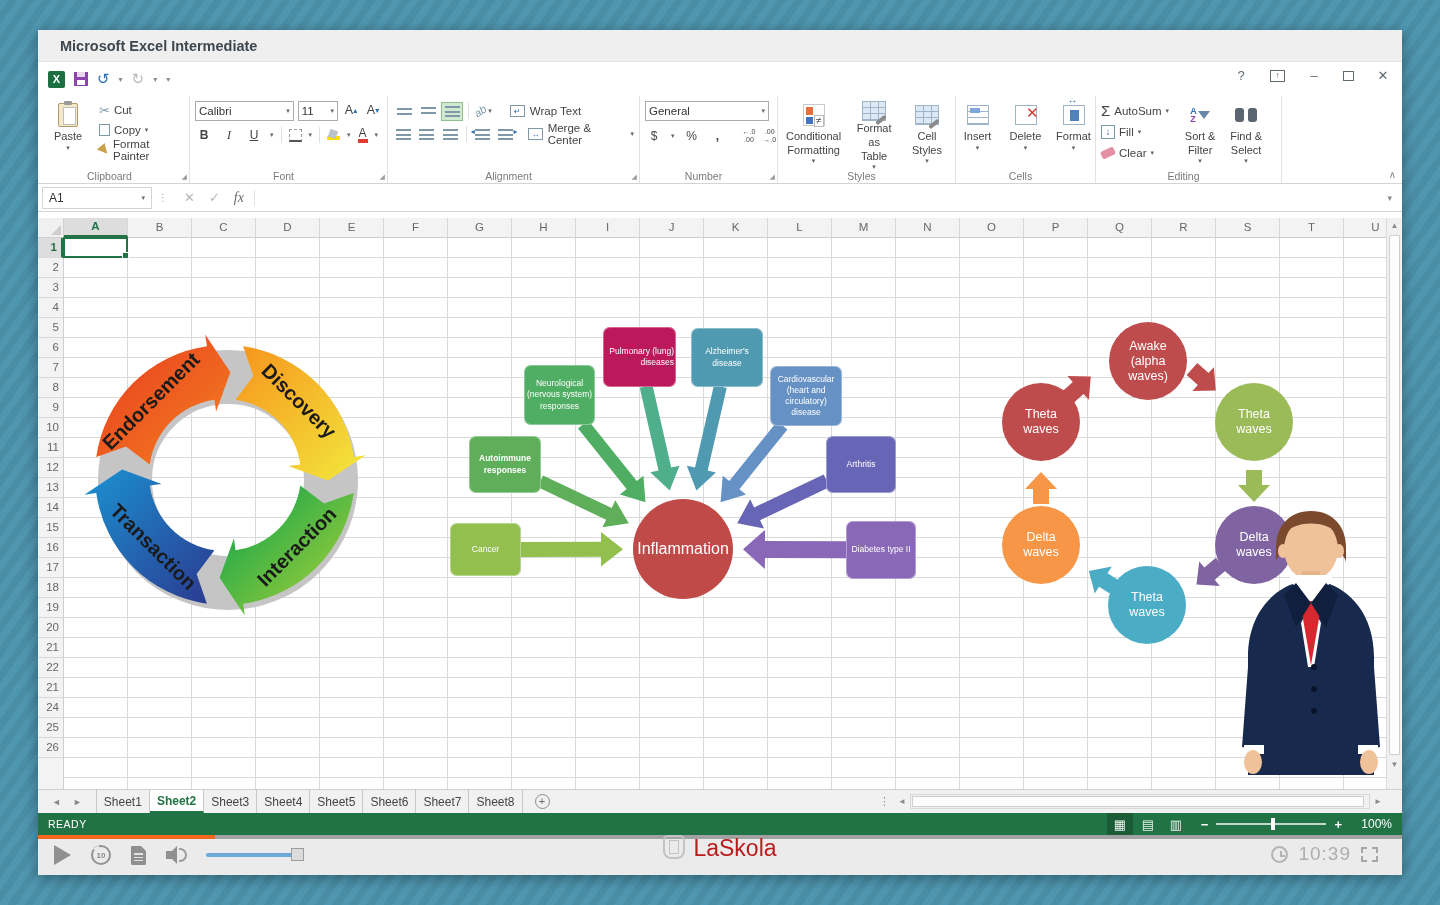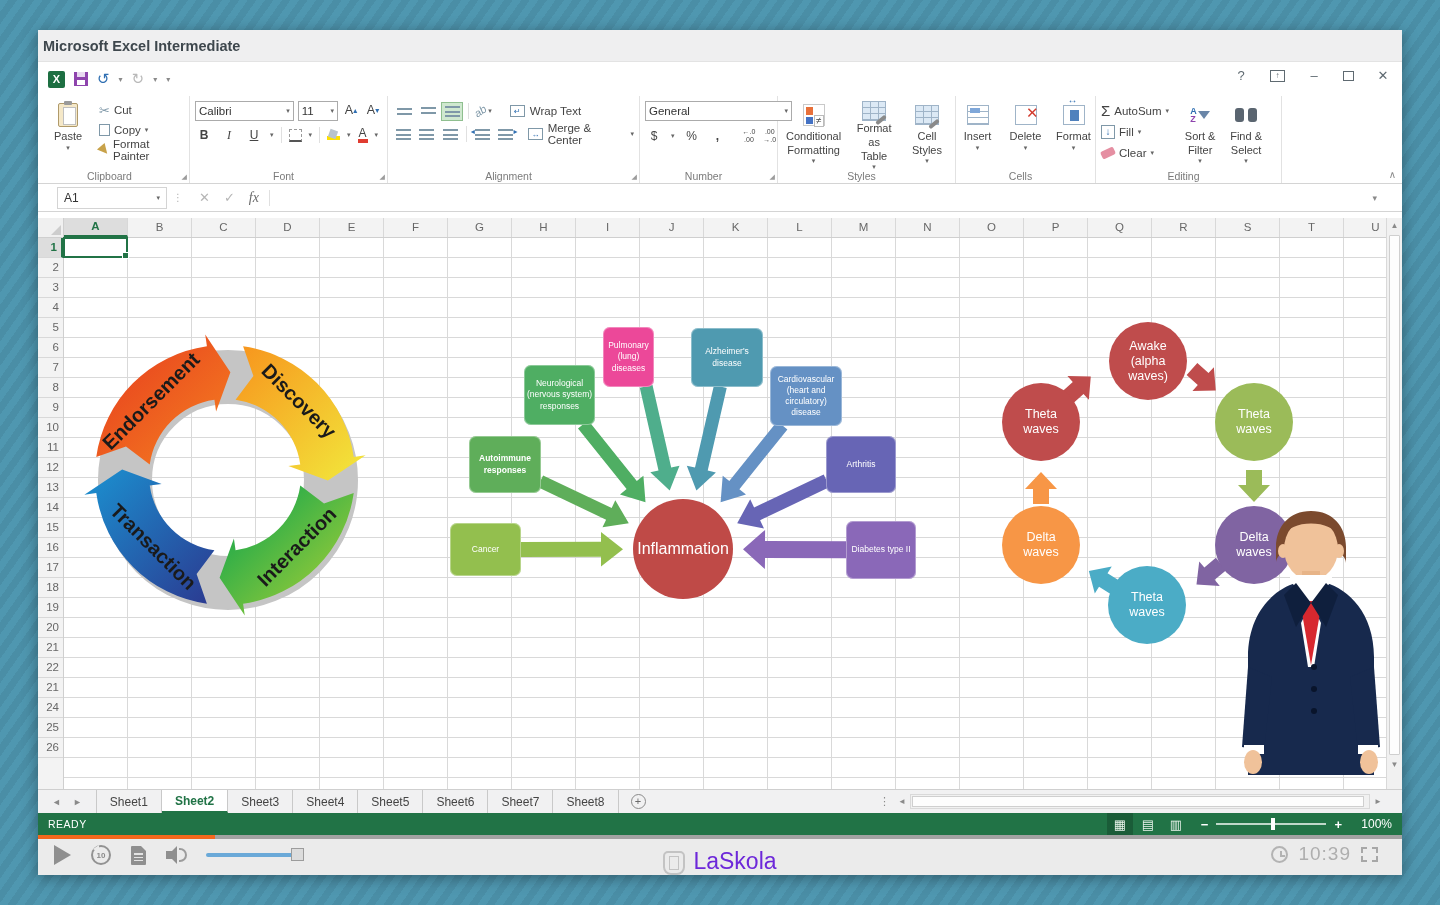--- a/index.html
+++ b/index.html
@@ -3,21 +3,21 @@
 <meta charset="utf-8">
 <style>
   *{box-sizing:border-box;margin:0;padding:0}
   html,body{width:1440px;height:905px}
   body{font-family:"Liberation Sans","DejaVu Sans",sans-serif;overflow:hidden}
   .stage{position:relative;width:1440px;height:905px;
     background:repeating-linear-gradient(125deg,#4f97b0 0 7px,#4a8ea6 7px 14px)}
   .window{position:absolute;left:38px;top:30px;width:1364px;height:845px;background:#fff;
     box-shadow:0 3px 14px rgba(0,0,0,.35);display:flex;flex-direction:column}
   
-  .lesson{height:32px;background:#efeff0;border-bottom:1px solid #e3e3e3;display:flex;align-items:center;padding-left:5px;gap:9px;flex:none}
+  .lesson{height:32px;background:#efeff0;border-bottom:1px solid #e3e3e3;display:flex;align-items:center;padding-left:22px;gap:9px;flex:none}
   .lesson .course{font-weight:bold;color:#3e474d;font-size:14.5px}
   .lesson .topic{color:#53707e;font-size:14.5px}
   
   .titlebar{height:34px;position:relative;display:flex;align-items:center;flex:none;background:#fff}
   .qat{display:flex;align-items:center;gap:9px;padding-left:10px}
   .xl-logo{width:17px;height:17px;background:#1d6f42;color:#fff;font-size:11px;font-weight:bold;display:flex;align-items:center;justify-content:center;border-radius:2px}
   .save-ic{width:14px;height:14px;background:#8e44ad;position:relative}
   .save-ic:before{content:"";position:absolute;left:3px;top:0;width:8px;height:5px;background:#e8d9f0}
   .save-ic:after{content:"";position:absolute;left:3px;bottom:1px;width:8px;height:5px;background:#fff}
   .undo{color:#2f6fb2;font-size:15px}.redo{color:#b9b9b9;font-size:15px}
@@ -96,21 +96,21 @@
   .az-ic .a{color:#2f6fb2}.az-ic .z{color:#8e44ad}
   .funnel{display:inline-block;width:0;height:0;border-left:6px solid transparent;border-right:6px solid transparent;border-top:8px solid #6a86a8;margin-left:1px}
   .bino{width:22px;height:14px;position:relative}
   .bino:before,.bino:after{content:"";position:absolute;top:0;width:9px;height:14px;background:#5a6570;border-radius:3px}
   .bino:before{left:0}.bino:after{right:0}
   .fillbx{width:14px;height:14px;border:1px solid #7f98a8;color:#2f6fb2;font-size:10px;display:flex;align-items:center;justify-content:center}
   .eraser{width:14px;height:8px;background:#e58fa2;transform:rotate(-25deg);border-radius:2px}
   .sigma{font-size:15px;color:#444}
   .edrow{display:flex;align-items:center;gap:4px;font-size:11.5px;color:#444;height:19px}
   
-  .fbar{height:28px;display:flex;align-items:center;border-bottom:1px solid #d4d4d4;flex:none;padding:2px 19px;gap:0;margin-bottom:6px}
+  .fbar{height:28px;display:flex;align-items:center;border-bottom:1px solid #d4d4d4;flex:none;padding:2px 4px;gap:0;margin-bottom:6px}
   .namebox{width:110px;height:22px;border:1px solid #d4d4d4;display:flex;align-items:center;padding:0 6px;font-size:12px;color:#333}
   .namebox .cv{flex:1}
   .fdots{color:#b5b5b5;margin:0 6px;font-size:10px}
   .fbtns{display:flex;align-items:center;gap:14px;color:#b5b5b5;font-size:13px;padding:0 10px;border-right:1px solid #e0e0e0}
   .fx{font-family:"Liberation Serif",serif;font-style:italic;color:#6a6a6a;font-size:14px}
   .finput{flex:1;height:22px;display:flex;align-items:center;padding:0 6px;font-size:12px;color:#333}
   .fcaret{color:#8a8a8a;font-size:9px;padding-right:6px}
   
   .gridarea{position:relative;flex:1;background:#fff;overflow:hidden}
   .corner{position:absolute;left:0;top:0;width:26px;height:20px;background:#f0f0f0;border-right:1px solid #cfcfcf;border-bottom:1px solid #cfcfcf}
@@ -133,21 +133,21 @@
   .wnode{position:absolute;border-radius:50%;color:#fff;display:flex;align-items:center;justify-content:center;text-align:center;font-size:12.5px;line-height:1.2;z-index:6;padding:6px}
   .man{position:absolute;z-index:30;pointer-events:none}
   
   .vscroll{position:absolute;right:0;top:0;width:16px;bottom:0;background:#f1f1f1;border-left:1px solid #d9d9d9;z-index:8}
   .vs-a{height:16px;text-align:center;font-size:8px;color:#8a8a8a;line-height:16px}
   .vs-thumb{position:absolute;left:2px;right:2px;top:17px;bottom:34px;background:#fdfdfd;border:1px solid #cfcfcf;border-radius:1px}
   .vs-b{position:absolute;bottom:16px;left:0;right:0;height:16px;text-align:center;font-size:8px;color:#8a8a8a;line-height:16px}
   
   .sheetbar{height:24px;background:#f1f1f2;border-top:1px solid #cfcfcf;display:flex;align-items:stretch;flex:none;font-size:12px;position:relative}
   .snav{display:flex;align-items:center;gap:12px;padding:0 14px;color:#8a8a8a;font-size:9px}
-  .stab{display:flex;align-items:center;padding:0 13px;color:#444;border-right:1px solid #c9c9c9;background:transparent}
+  .stab{display:flex;align-items:center;padding:0 7px;color:#444;border-right:1px solid #c9c9c9;background:transparent}
   .stab:first-of-type{border-left:1px solid #c9c9c9}
   .stab.active{background:#fff;color:#217346;font-weight:bold;border-bottom:2px solid #217346;border-right:1px solid #c9c9c9}
   .addsheet{width:15px;height:15px;border:1px solid #8a8a8a;border-radius:50%;color:#6a6a6a;font-size:11px;line-height:13px;text-align:center;align-self:center;margin-left:12px}
   .sdots{align-self:center;color:#8a8a8a;margin-left:auto;font-size:11px;padding:0 4px}
   .hs{display:flex;align-items:center;gap:0;padding-right:16px}
   .hs-a{width:16px;text-align:center;color:#8a8a8a;font-size:8px}
   .hs-track{width:460px;height:15px;background:#f1f1f1;position:relative;border:1px solid #d9d9d9}
   .hs-thumb{position:absolute;left:1px;top:1px;bottom:1px;width:452px;background:#fdfdfd;border:1px solid #cfcfcf}
   
   .status{height:22px;background:#217346;color:#fff;display:flex;align-items:center;padding:0 10px;font-size:10.5px;flex:none}
@@ -169,21 +169,21 @@
   .r10:before{content:"";position:absolute;left:-4px;top:-2px;border:4px solid transparent;border-right:6px solid #ebebeb}
   .doc-ic{width:15px;height:19px;background:#8f8f8f;position:relative;border-radius:1px}
   .doc-ic:before{content:"";position:absolute;right:0;top:0;border-left:5px solid transparent;border-top:5px solid #ebebeb}
   .doc-ic:after{content:"";position:absolute;left:3px;top:7px;width:9px;height:8px;background:repeating-linear-gradient(to bottom,#e3e3e3 0 1.6px,transparent 1.6px 3.6px)}
   .spk{position:relative;width:20px;height:18px}
   .spk:before{content:"";position:absolute;left:0;top:5px;width:6px;height:8px;background:#8f8f8f}
   .spk:after{content:"";position:absolute;left:2px;top:0;border-top:9px solid transparent;border-bottom:9px solid transparent;border-right:9px solid #8f8f8f}
   .spk .w{position:absolute;left:13px;top:2px;width:8px;height:14px;border:2px solid #9c9c9c;border-left:none;border-radius:0 9px 9px 0}
   .vol{width:92px;height:4px;background:#6aa9d8;border-radius:2px;position:relative}
   .vol .h{position:absolute;right:-6px;top:-5px;width:13px;height:13px;background:#dcdcdc;border:1px solid #9c9c9c}
-  .brand{position:absolute;left:0;right:0;top:0;bottom:0;display:flex;align-items:flex-end;justify-content:center;gap:8px;color:#6d28d9;font-size:23px}
+  .brand{position:absolute;left:0;right:0;top:0;bottom:0;display:flex;align-items:flex-start;justify-content:center;gap:8px;color:#b91c1c;font-size:23px}
   .brand .glyph{width:22px;height:24px;border:2px solid #c3c3c3;border-radius:5px 5px 8px 8px;position:relative}
   .brand .glyph:before{content:"";position:absolute;left:4px;top:3px;right:4px;bottom:3px;border:1.5px solid #c3c3c3}
   .ptime{position:absolute;right:24px;top:8px;display:flex;align-items:center;gap:10px;color:#aeaeae}
   .clk{width:17px;height:17px;border:2px solid #b3b3b3;border-radius:50%;position:relative}
   .clk:before{content:"";position:absolute;left:7px;top:3px;width:2px;height:6px;background:#b3b3b3}
   .clk:after{content:"";position:absolute;left:7px;top:7px;width:5px;height:2px;background:#b3b3b3}
   .tm{font-size:19px;letter-spacing:1px}
   .fs{width:17px;height:15px;position:relative}
   .fs i{position:absolute;width:6px;height:6px;border:2px solid #a7a7a7}
   .fs i:nth-child(1){left:0;top:0;border-right:none;border-bottom:none}
@@ -331,21 +331,21 @@
                 <span class="caret">▾</span>
               </div>
           </div>
         </div>
         <span class="glabel">Alignment</span>
         <span class="launch">◢</span>
       </div>
 
       <div class="rgroup" style="width:138px">
         <div class="col" style="width:100%;gap:6px;padding-top:2px">
-          <div class="combo" style="width:147px">
+          <div class="combo" style="width:124px">
               <span class="cv">General</span>
               <span class="caret">▾</span>
             </div>
           <div style="display:flex;align-items:center;gap:8px">
             <span class="fbtn">$</span>
               <span class="caret">▾</span>
             <span class="fbtn">%</span>
             <span class="fbtn b">,</span>
             <span style="width:1px;height:16px;background:#e0e0e0"></span>
             <span class="tiny2">←.0
@@ -523,21 +523,21 @@
             <polygon points="0,-8 15,-8 15,-16 32,0 15,16 15,8 0,8" fill="#bf4c4c" transform="translate(1003,160) rotate(-42)"></polygon>
             <polygon points="0,-8 15,-8 15,-16 32,0 15,16 15,8 0,8" fill="#bf4c4c" transform="translate(1128,131) rotate(42)"></polygon>
             <polygon points="0,-8 15,-8 15,-16 32,0 15,16 15,8 0,8" fill="#9bbb59" transform="translate(1190,232) rotate(90)"></polygon>
             <polygon points="0,-8 15,-8 15,-16 32,0 15,16 15,8 0,8" fill="#8064a2" transform="translate(1157,326) rotate(140)"></polygon>
             <polygon points="0,-8 15,-8 15,-16 32,0 15,16 15,8 0,8" fill="#4bacc6" transform="translate(1052,350) rotate(212)"></polygon>
             <polygon points="0,-8 15,-8 15,-16 32,0 15,16 15,8 0,8" fill="#f79646" transform="translate(977,266) rotate(-90)"></polygon>
           </svg>
           <div class="inode" style="left: 386px; top: 285px; width: 71px; height: 53px; background: rgb(147, 191, 78);">Cancer</div>
           <div class="inode" style="left: 405px; top: 198px; width: 72px; height: 57px; background: rgb(95, 174, 90); font-weight: bold;">Autoimmune responses</div>
           <div class="inode" style="left: 460px; top: 127px; width: 71px; height: 60px; background: rgb(79, 174, 99);">Neurological (nervous system) responses</div>
-          <div class="inode" style="left: 539px; top: 89px; width: 51px; height: 60px; background: #ec4899;">Pulmonary (lung) diseases</div>
+          <div class="inode" style="left: 539px; top: 89px; width: 73px; height: 60px; background: #be185d; text-align: right;">Pulmonary (lung) diseases</div>
           <div class="inode" style="left: 627px; top: 90px; width: 72px; height: 59px; background: rgb(79, 154, 176);">Alzheimer's disease</div>
           <div class="inode" style="left: 706px; top: 128px; width: 72px; height: 60px; background: rgb(101, 145, 196);">Cardiovascular (heart and circulatory) disease</div>
           <div class="inode" style="left: 762px; top: 198px; width: 70px; height: 57px; background: rgb(103, 101, 181);">Arthritis</div>
           <div class="inode" style="left: 782px; top: 283px; width: 70px; height: 58px; background: rgb(138, 104, 184);">Diabetes type II</div>
           <div class="icenter" style="left: 569px; top: 261px; width: 100px; height: 100px; background: rgb(191, 74, 71);">Inflammation</div>
           <div class="wnode" style="left: 1045px; top: 84px; width: 78px; height: 78px; background: rgb(191, 76, 76);">Awake (alpha waves)</div>
           <div class="wnode" style="left: 1151px; top: 145px; width: 78px; height: 78px; background: rgb(155, 187, 89);">Theta waves</div>
           <div class="wnode" style="left: 1151px; top: 268px; width: 78px; height: 78px; background: rgb(128, 100, 162);">Delta waves</div>
           <div class="wnode" style="left: 1044px; top: 328px; width: 78px; height: 78px; background: rgb(75, 172, 198);">Theta waves</div>
           <div class="wnode" style="left: 938px; top: 268px; width: 78px; height: 78px; background: rgb(247, 150, 70);">Delta waves</div>

